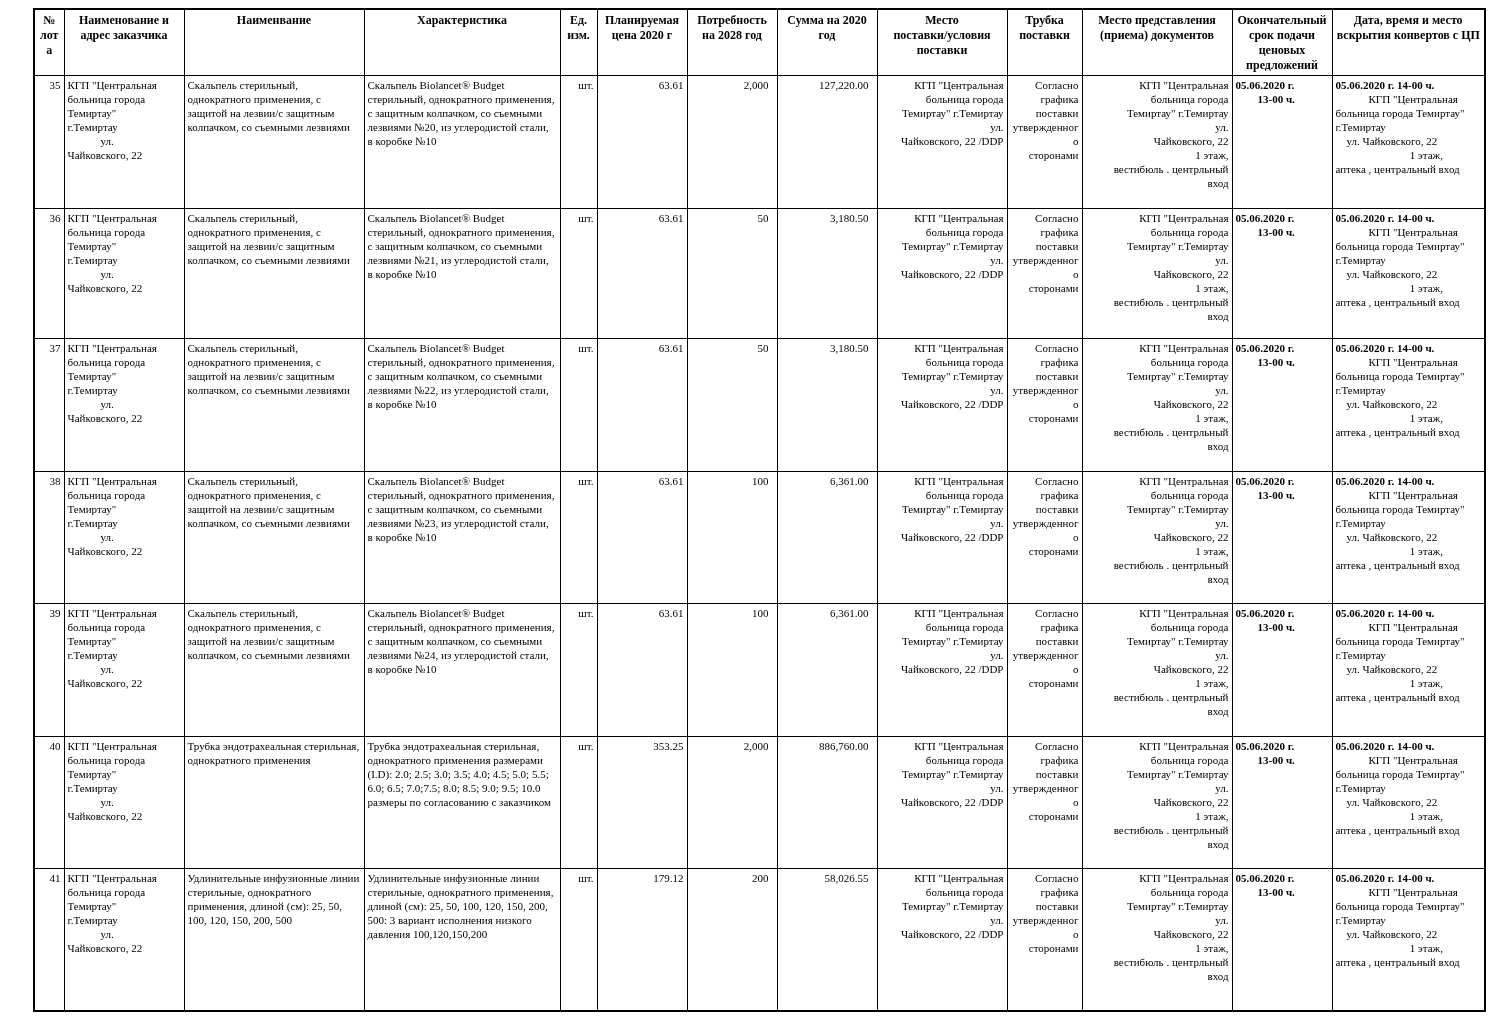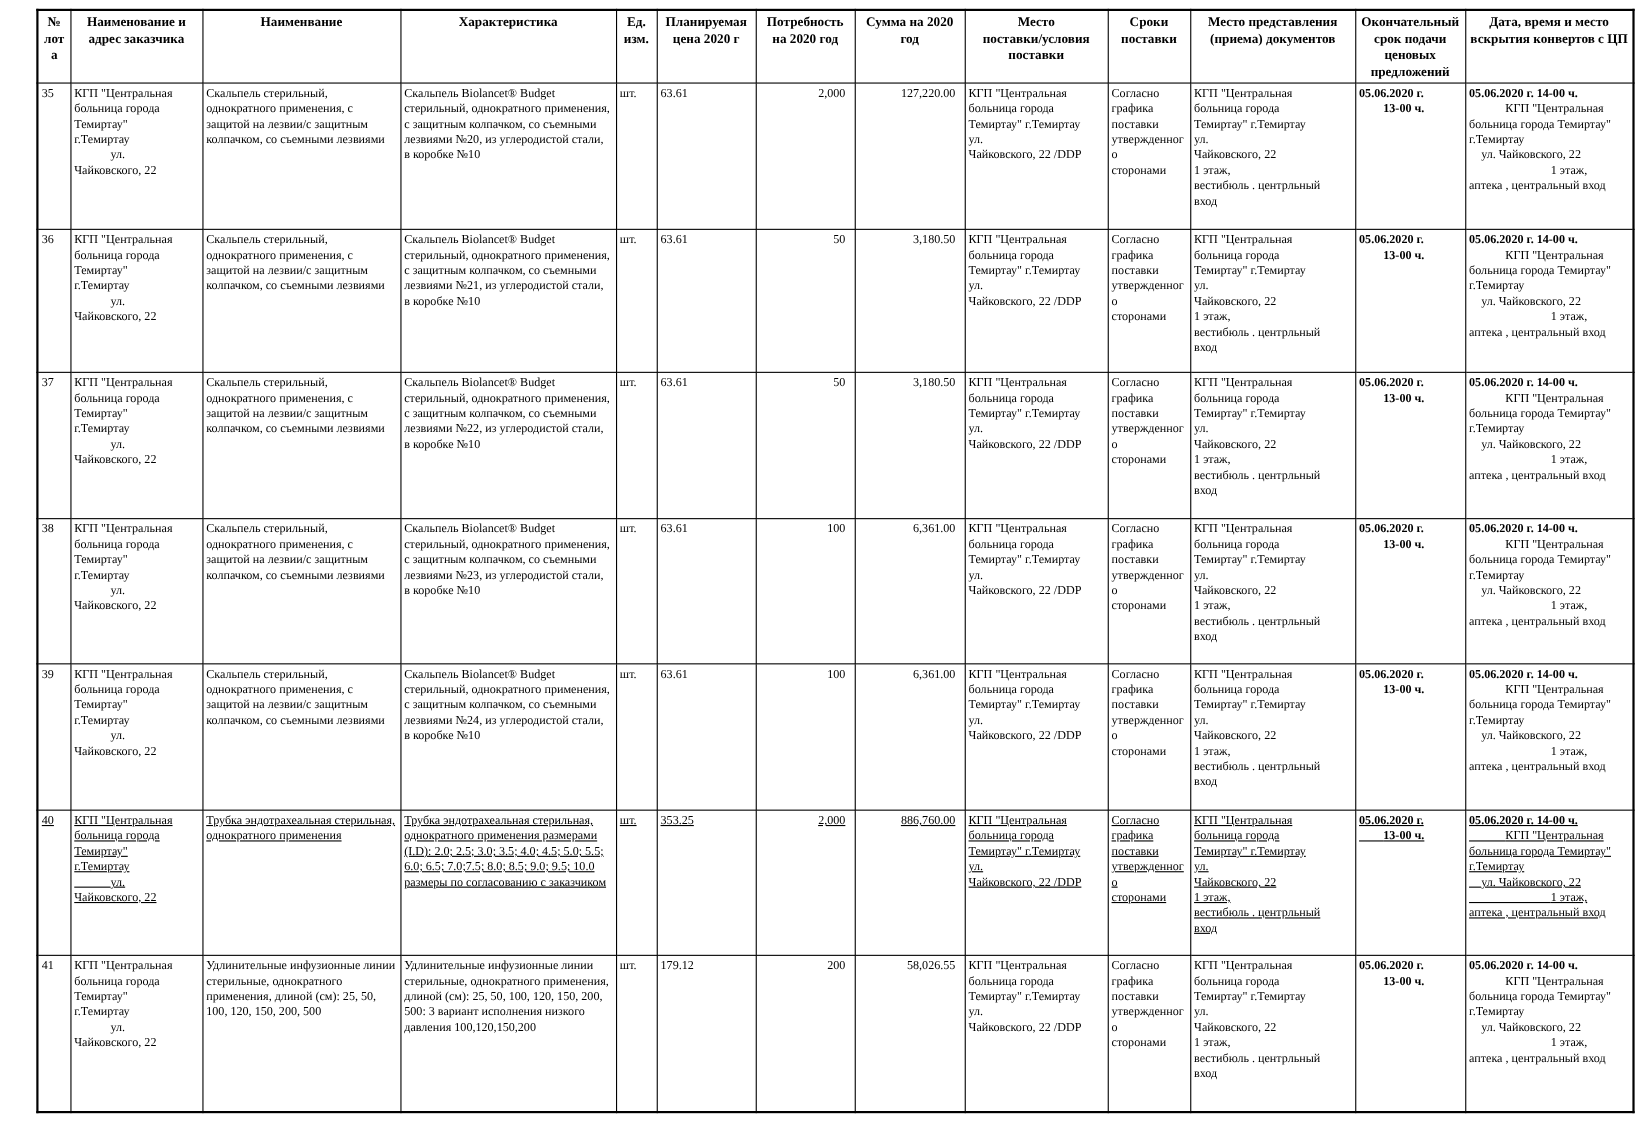--- a/index.html
+++ b/index.html
@@ -42,23 +42,23 @@
     font-weight: bold;
     text-align: center;
     font-size: 12px;
     line-height: 15px;
     white-space: pre-line;
     padding-top: 3px;
   }
   tbody tr { height: 133px; }
   tbody tr:nth-child(2) { height: 130px; }
   tbody tr:nth-child(4) { height: 132px; padding-left: 24px; }
-  tbody tr:nth-child(6) { height: 132px; text-decoration: underline; }
+  tbody tr:nth-child(6) { height: 132px; }
   tbody tr:nth-child(7) { height: 142px; }
-  .ta-c { text-align: left; }
+  .ta-c { text-align: right; }
   .ta-r { text-align: right; padding-right: 8px; }
   .pre  { white-space: pre-wrap; }
   .prl  { white-space: pre-line; }
   .b    { font-weight: bold; }
   td.c-opening div { white-space: pre-wrap; }
 </style>
 </head>
 <body>
 
 <div class="page">
@@ -84,27 +84,27 @@
 лота</th>
         <th>Наименование и
 адрес заказчика</th>
         <th>Наименвание</th>
         <th>Характеристика</th>
         <th>Ед.
 изм.</th>
         <th>Планируемая
 цена 2020 г</th>
         <th>Потребность
-на 2020 год</th>
+на 2028 год</th>
         <th>Сумма на 2020
 год</th>
         <th>Место
 поставки/условия
 поставки</th>
-        <th>Сроки
+        <th>Трубка
 поставки</th>
         <th>Место представления
 (приема) документов</th>
         <th>Окончательный
 срок подачи
 ценовых
 предложений</th>
         <th>Дата, время и место
 вскрытия конвертов с ЦП</th>
       </tr>

